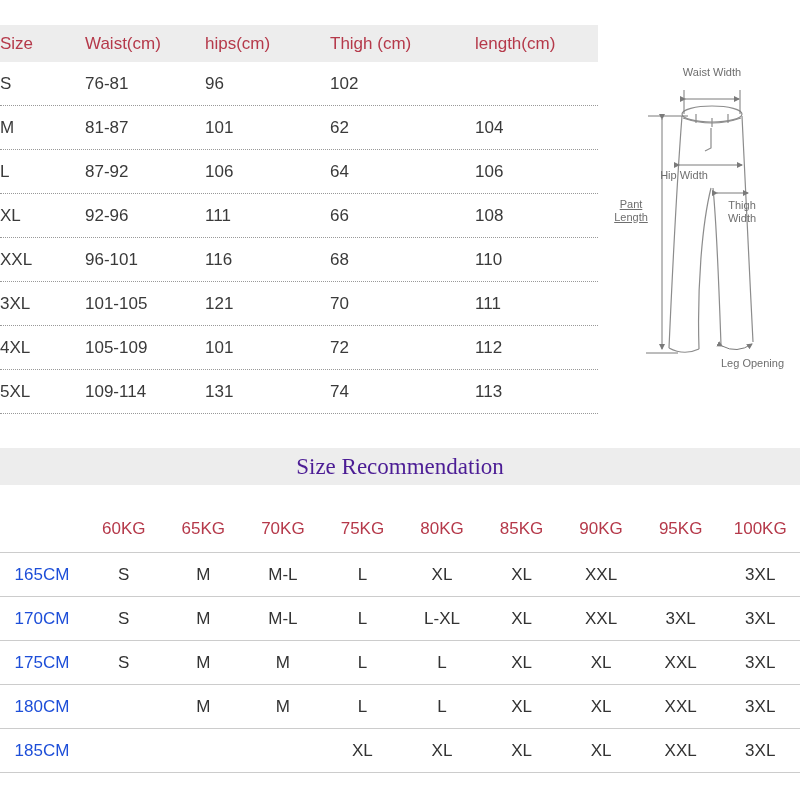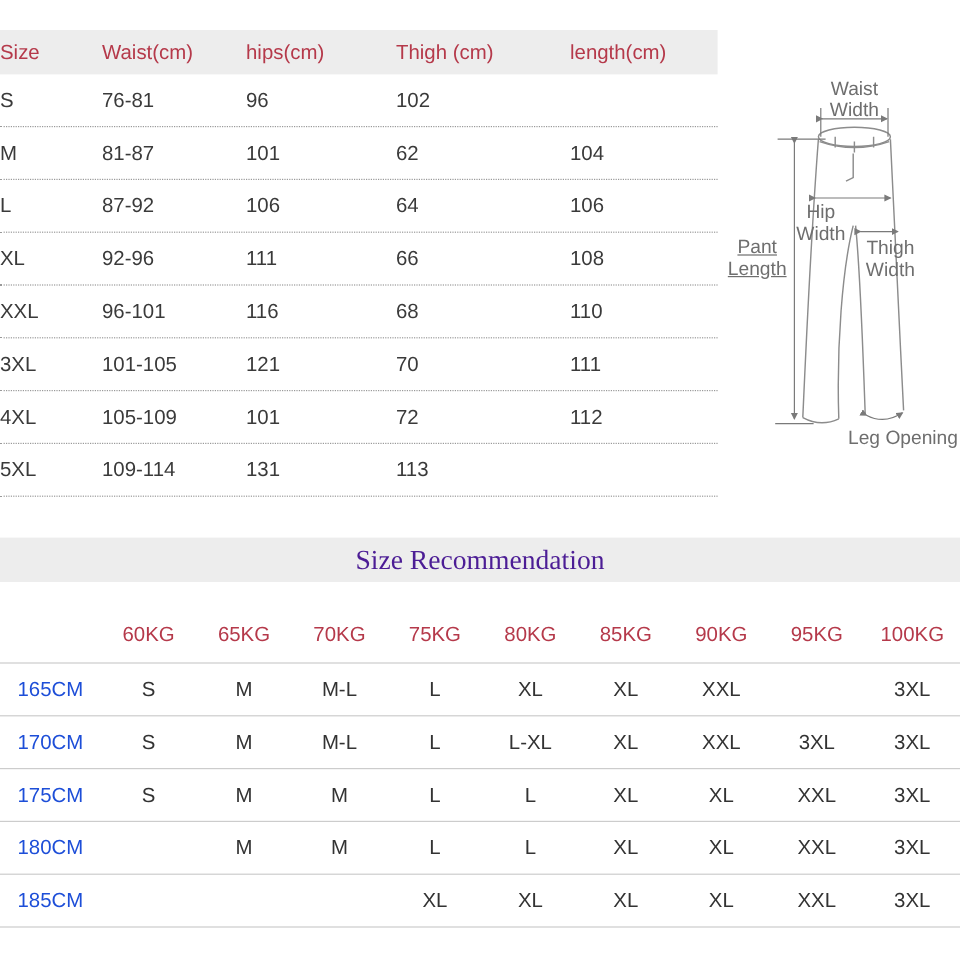--- a/index.html
+++ b/index.html
@@ -28,21 +28,21 @@
     border-bottom: none;
     color: #b5394a;
     font-size: 17px;
   }
 
   
   .diagram { position: absolute; left: 600px; top: 48px; width: 200px; height: 340px; }
   .diagram svg { position: absolute; left: 0; top: 0; }
   .dlabel {
     position: absolute;
-    font-size: 16px;
+    font-size: 11px;
     line-height: 1.15;
     color: #6e6e6e;
     text-align: center;
   }
   .dlabel.nowrap { white-space: nowrap; }
 
   
   .rec { position: absolute; left: 0; top: 448px; width: 800px; }
   .rec-title {
     height: 37px;
@@ -124,20 +124,21 @@
     <div>4XL</div>
     <div>105-109</div>
     <div>101</div>
     <div>72</div>
     <div>112</div>
   </div>
   <div class="tt-row">
     <div>5XL</div>
     <div>109-114</div>
     <div>131</div>
+    <div>74</div>
     <div>113</div>
   </div>
 </section>
 
 <div class="diagram">
   <svg width="200" height="340" viewBox="0 0 200 340">
     <defs>
       <marker id="ah" markerWidth="7" markerHeight="7" refX="5" refY="3" orient="auto">
         <path d="M0,0 L6,3 L0,6 Z" fill="#7a7a7a"></path>
       </marker>

